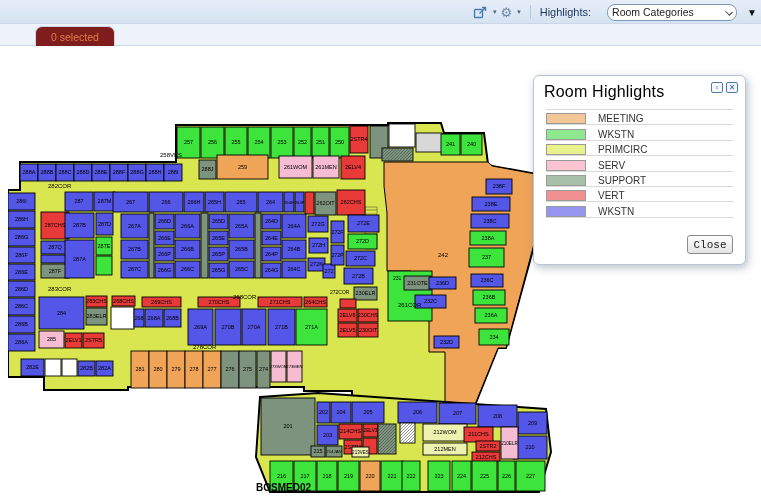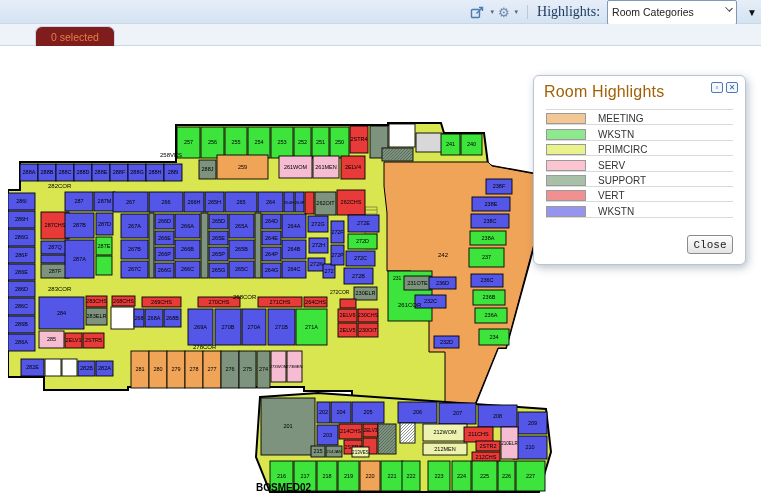--- a/index.html
+++ b/index.html
@@ -9,23 +9,23 @@
 
   
   #topbar { position:absolute; left:0; top:0; width:761px; height:24px;
             background:linear-gradient(#e6eef8,#d5e3f2);
             border-bottom:1px solid #c9d7e8; z-index:5; }
   #topbar .right { position:absolute; right:4px; top:0; height:24px;
                    display:flex; align-items:center; gap:4px; }
   .tbicon { display:inline-flex; align-items:center; height:18px; cursor:pointer; }
   .caret-sm { font-size:7px; color:#4a6586; margin-left:1px; }
   .tb-sep { width:1px; height:14px; background:#b9c9dc; margin:0 5px; }
-  .hl-label { font-size:14px; color:#1f3a60; margin-right:3px;font-family:Liberation Serif, serif; }
-  .hl-select { width:130px; height:25px; background:#fff; border:1px solid #7f9ab8;
-               border-radius:2px; font-size:10.5px; color:#222; display:flex;
+  .hl-label { font-size:11px; color:#1f3a60; margin-right:12px; }
+  .hl-select { width:130px; height:17px; background:#fff; border:1px solid #7f9ab8;
+               border-radius:8px; font-size:10.5px; color:#222; display:flex;
                align-items:center; padding:0 4px; cursor:pointer; position:relative; }
   .hl-select .chev { position:absolute; right:4px; top:4px; width:6px; height:6px;
                      border-right:1.6px solid #333; border-bottom:1.6px solid #333;
                      transform:rotate(45deg) scale(1,.8); }
   .black-caret { font-size:10px; color:#111; margin-left:6px; cursor:pointer; }
   .gear { font-size:13px; color:#6d89a8; line-height:1; }
 
   
   #tabstrip { position:absolute; left:0; top:24px; width:761px; height:22px;
               background:#eef3fa; border-bottom:1px solid #ccd7e5; z-index:5; }
@@ -35,21 +35,21 @@
           font-size:10.5px; color:#e07f48; cursor:pointer; }
 
   
   #plan { position:absolute; left:8px; top:0; width:761px; height:496px; z-index:1; }
 
   
   #dlg { position:absolute; left:533px; top:75px; width:213px; height:190px;
          background:#fff; border:1px solid #b9c5d2; border-radius:6px;
          box-shadow:2px 3px 9px rgba(60,80,110,.35); z-index:10; font-size:10px; }
   #dlg-head { position:relative; padding:7px 10px 4px 10px; }
-  #dlg-title { font-size:16px; color:#a16207; letter-spacing:.2px; }
+  #dlg-title { font-size:16px; color:#000000; letter-spacing:.2px; }
   #dlg-btns { position:absolute; right:7px; top:6px; display:flex; gap:3px; }
   .dlg-btn { width:12px; height:11px; border:1px solid #4e79b2; border-radius:2px;
              background:#f4f8fd; color:#2a65a5; font-size:8px; line-height:9px;
              text-align:center; cursor:pointer; }
   #dlg-legend { margin:4px 12px 0 12px; border-top:1px solid #d9d9d9; }
   .leg-row { display:flex; align-items:flex-end; height:15.4px;
              border-bottom:1px solid #d9d9d9; }
   .leg-swatch { width:40px; height:11px; border:1px solid #9a9a9a; margin-right:12px; }
   .leg-name { font-size:10px; color:#333; }
   #dlg-close { position:absolute; right:12px; bottom:10px; width:46px; height:19px;

